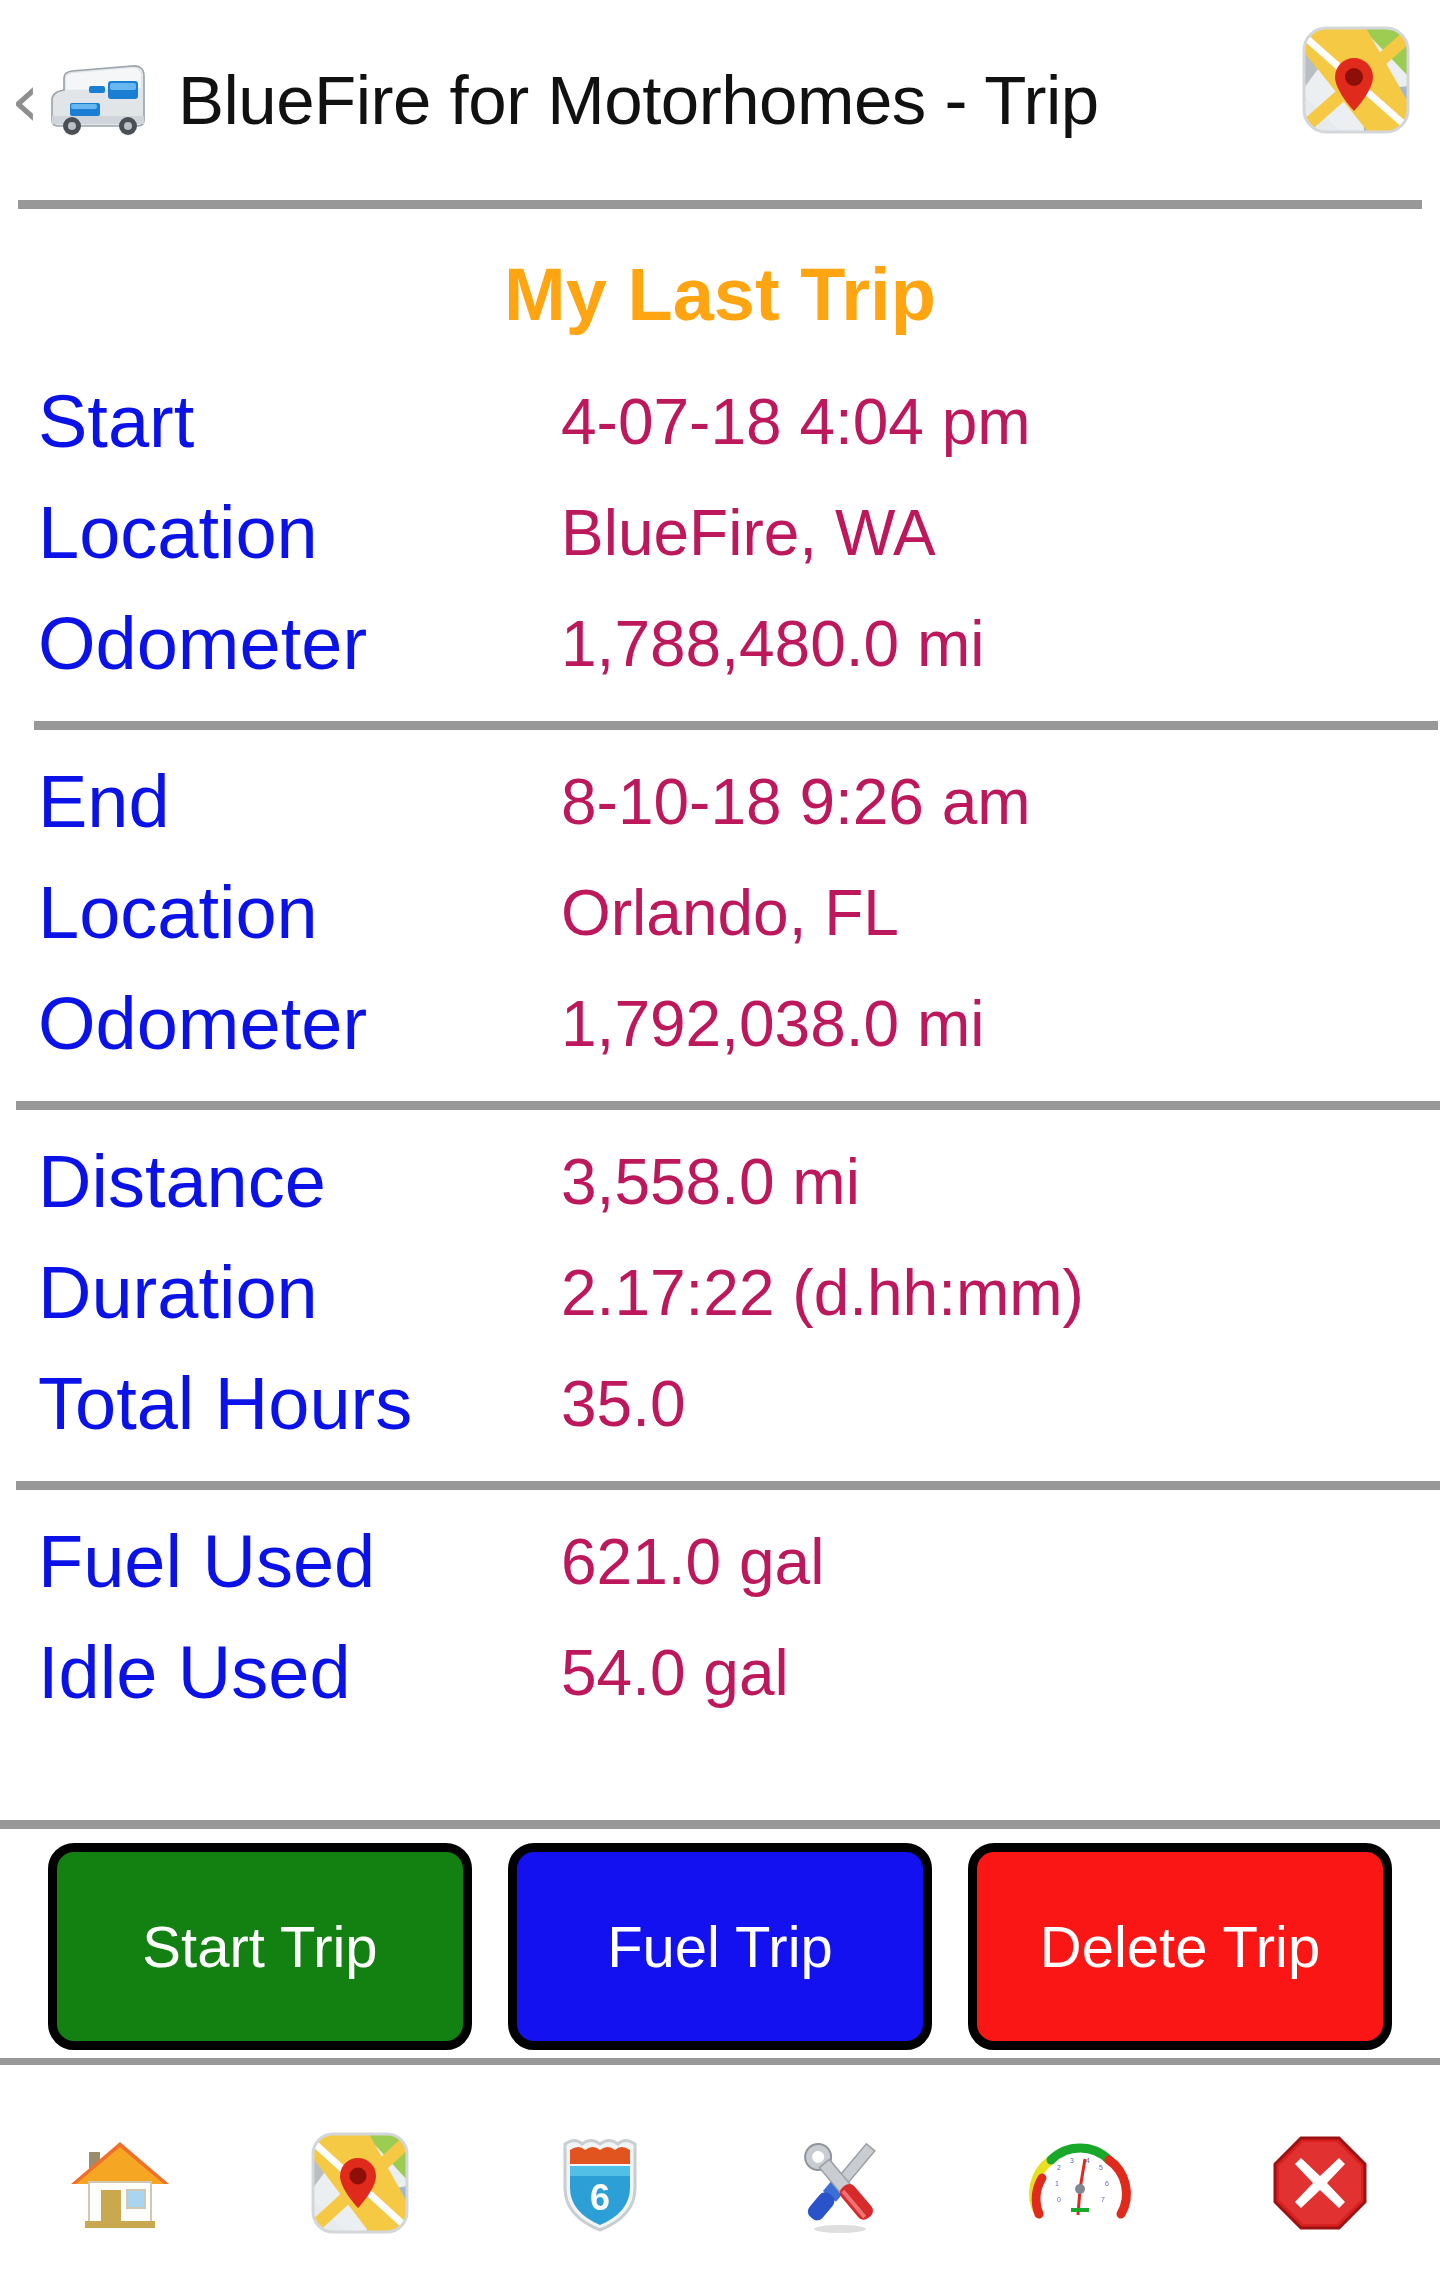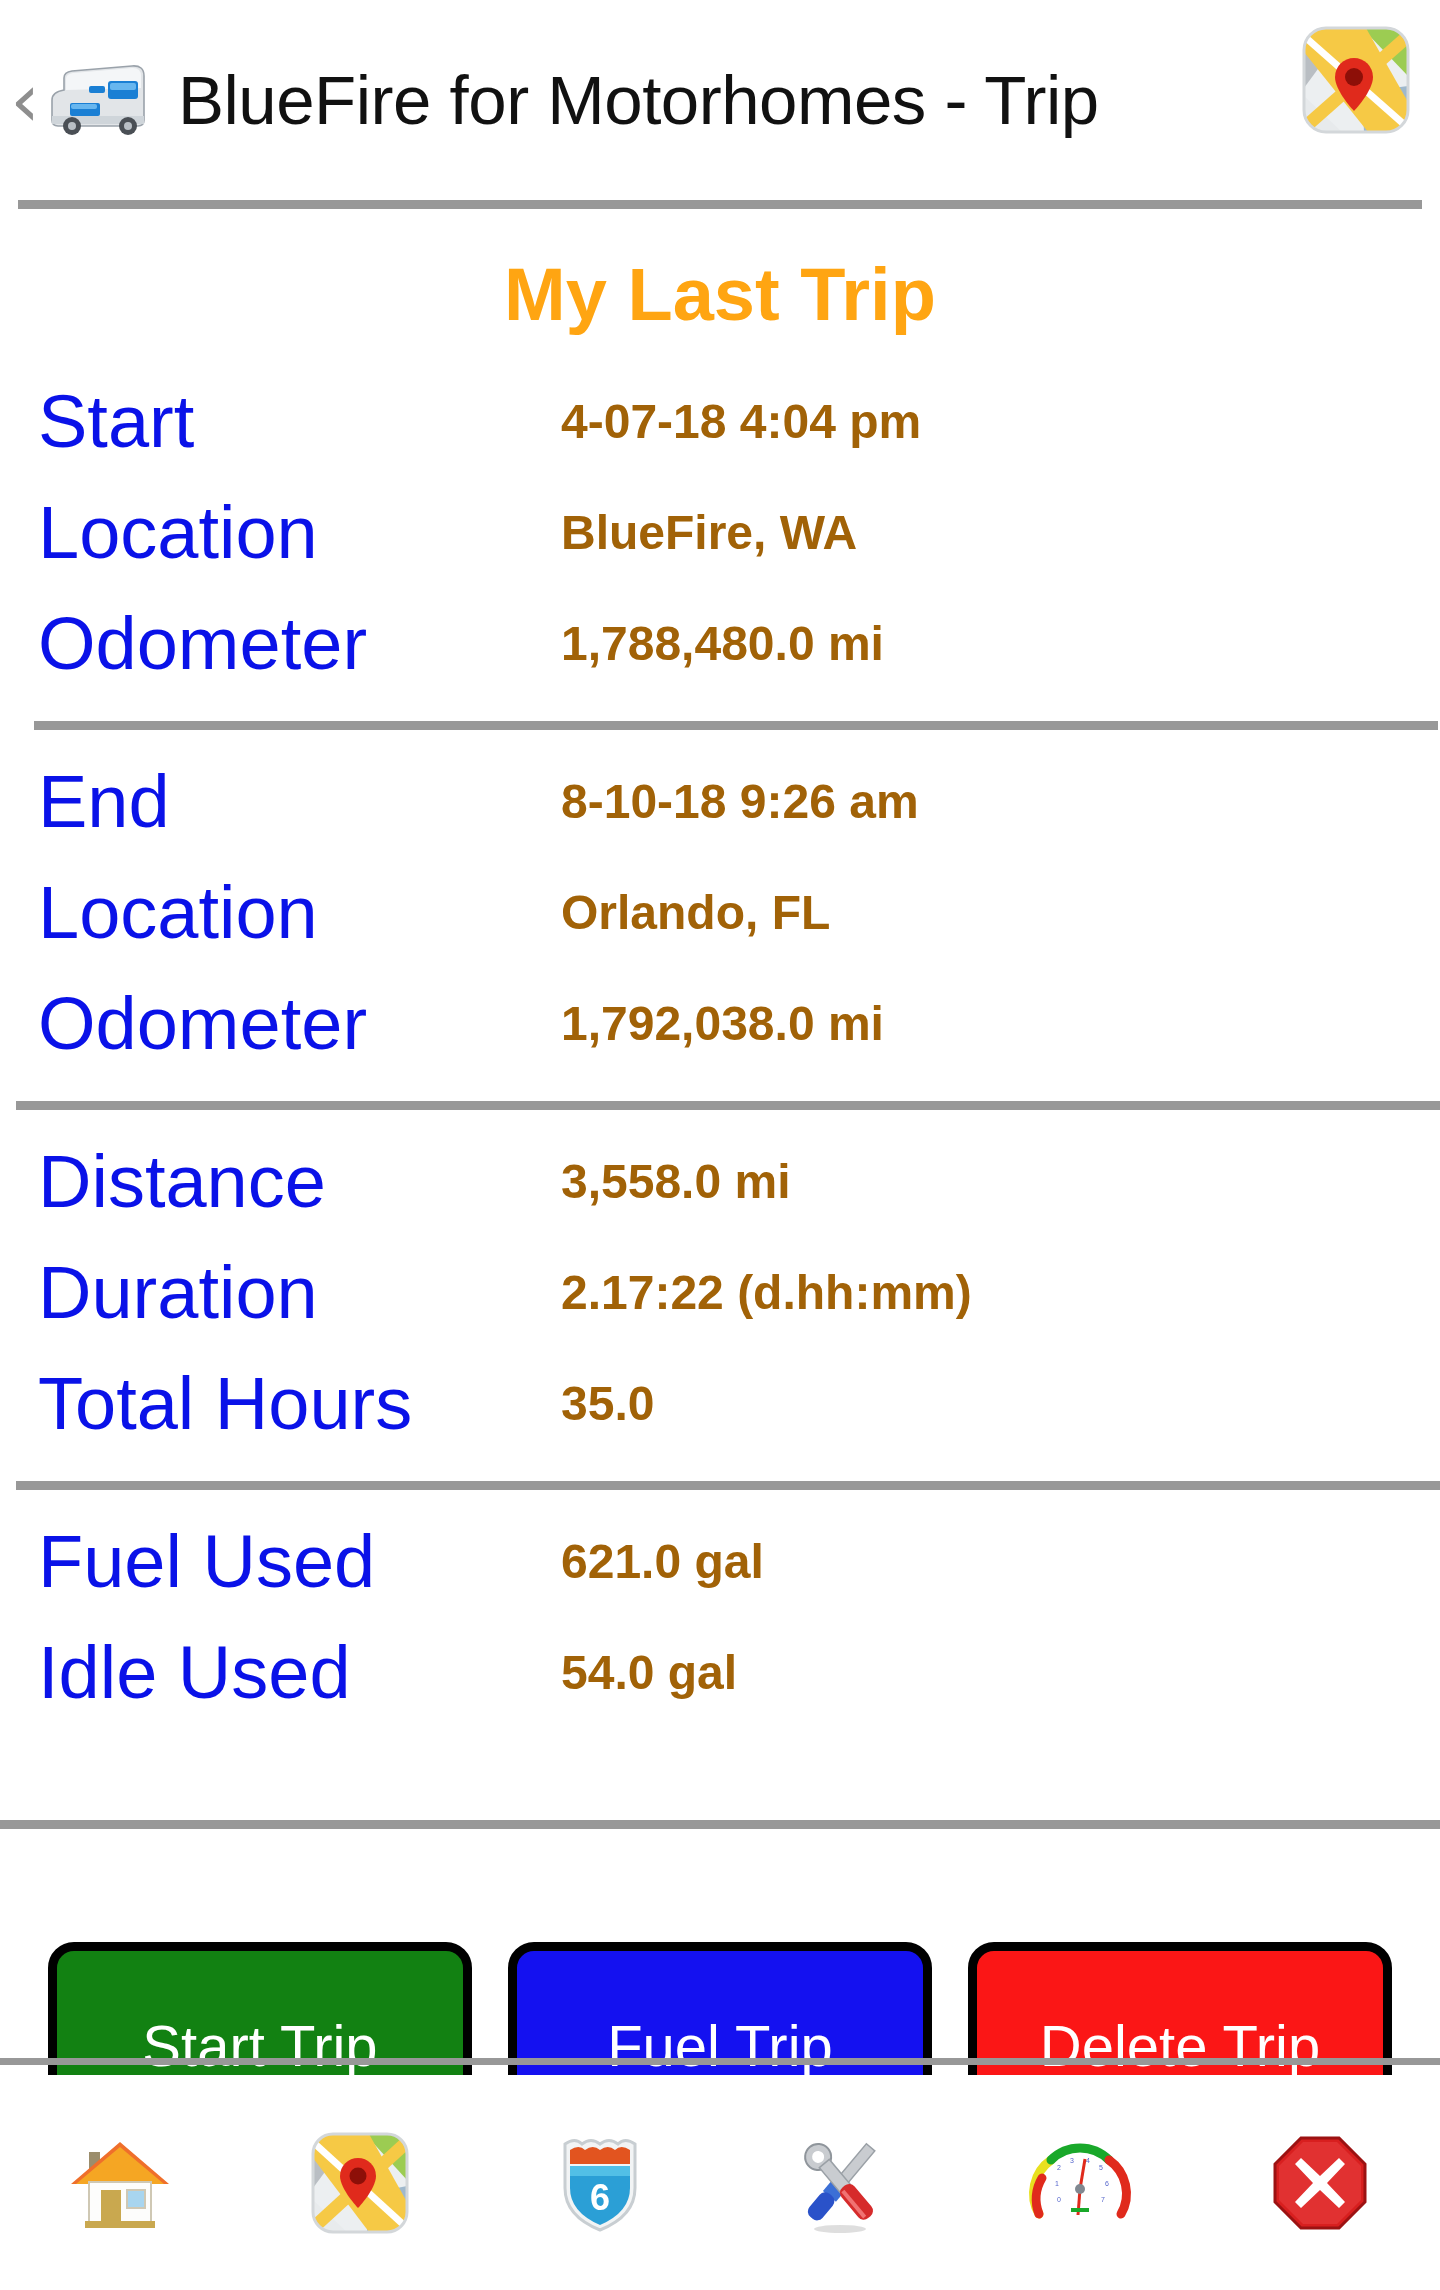--- a/index.html
+++ b/index.html
@@ -92,39 +92,38 @@
   }
   .data-label {
     width: 545px;
     padding-left: 22px;
     font-size: 74px;
     line-height: 104px;
     color: #0A12E8;
     white-space: nowrap;
   }
   .data-value {
-    font-size: 48px;
+    font-size: 64px;
     line-height: 104px;
-    color: #a16207;
+    color: #be185d;
     white-space: nowrap;
-    font-weight: bold;
   }
   .section-rule {
     height: 9px;
     background: #989898;
     margin: 18px 18px 20px 18px;
   }
   .section-rule.wide { margin-left: 0px; margin-right: 0px; }
 
   
   .rule-buttons { left: 0px; top: 1820px; width: 1440px; }
 
   .button-bar {
     position: absolute;
-    left: 0; top: 1940px;
+    left: 0; top: 1841px;
     width: 1440px; height: 210px;
     display: flex;
     align-items: center;
     justify-content: space-between;
     padding: 0 48px;
   }
   .action-btn {
     width: 424px;
     height: 207px;
     border: 9px solid #000000;

